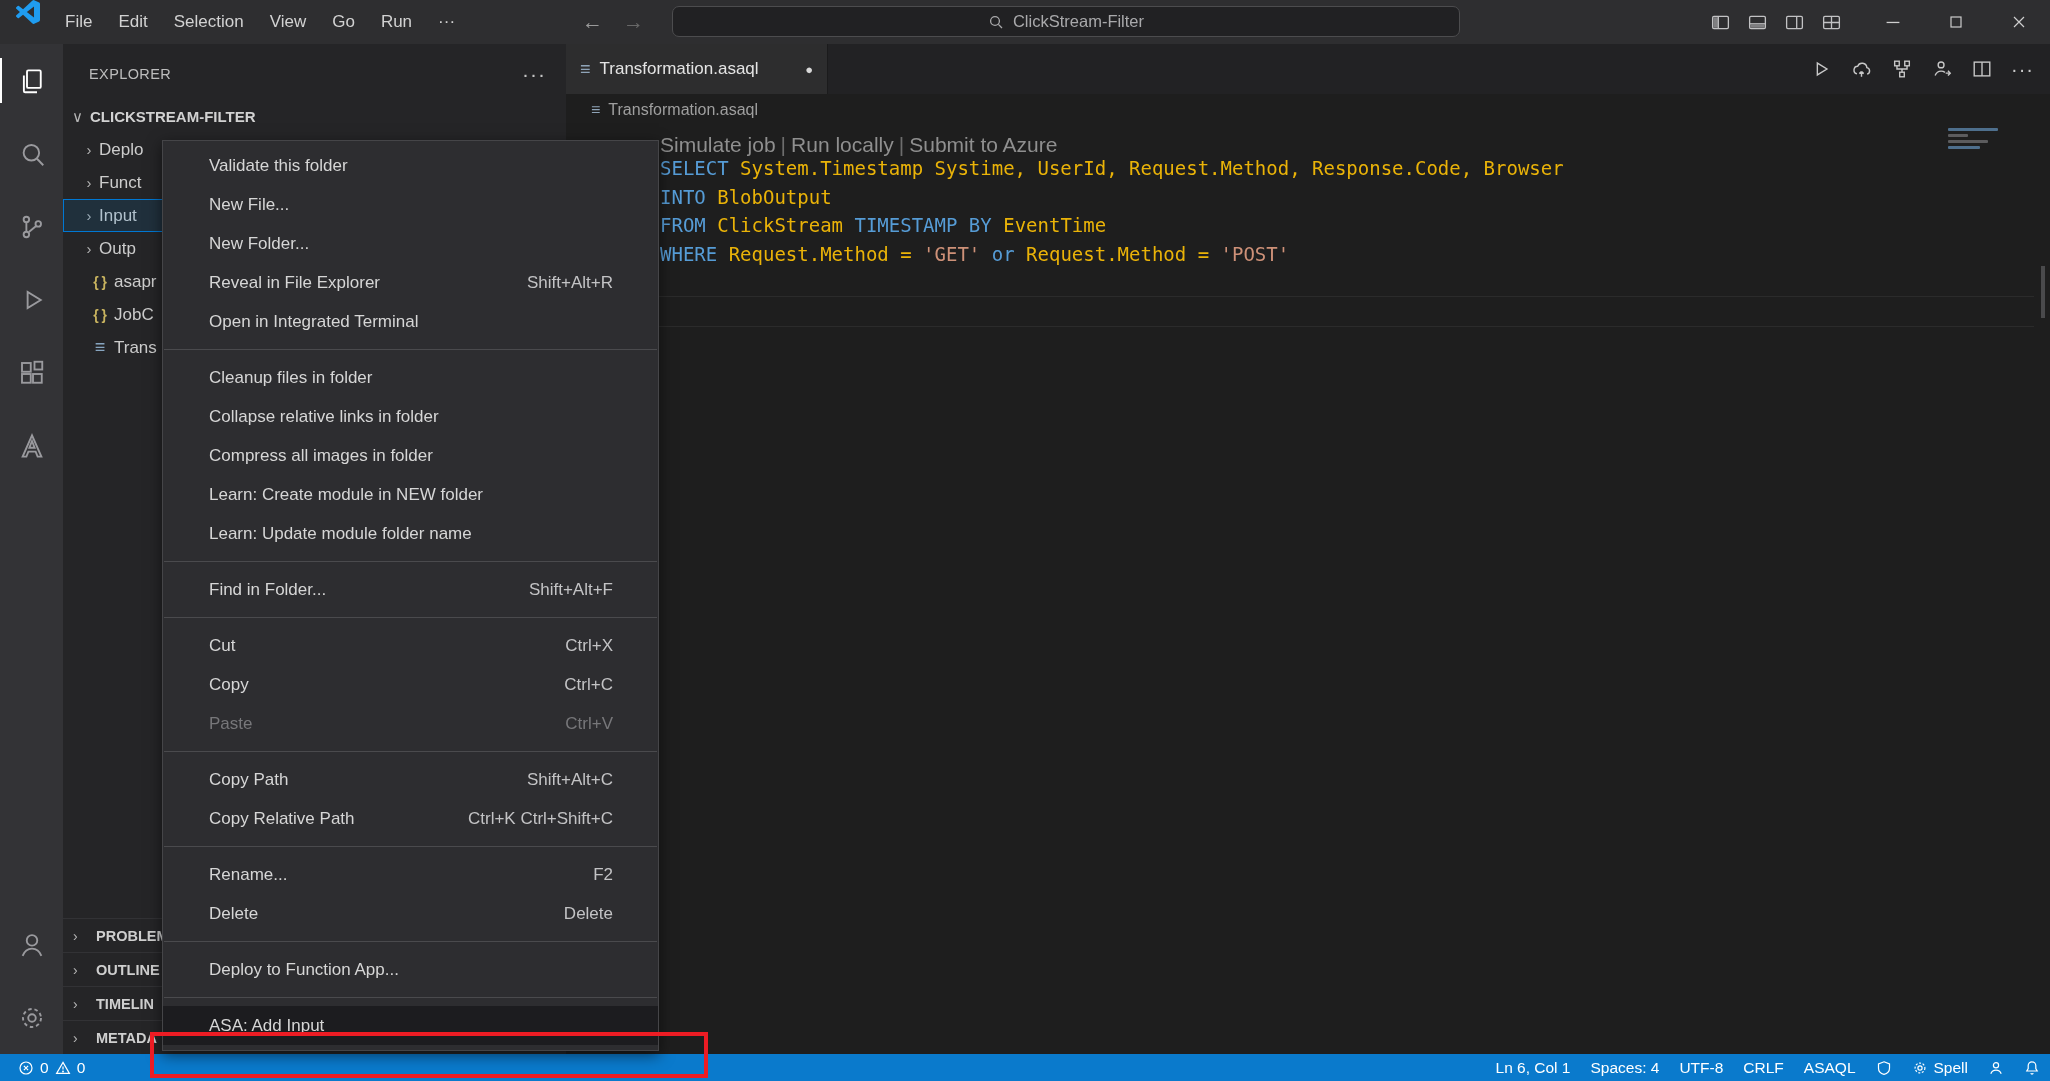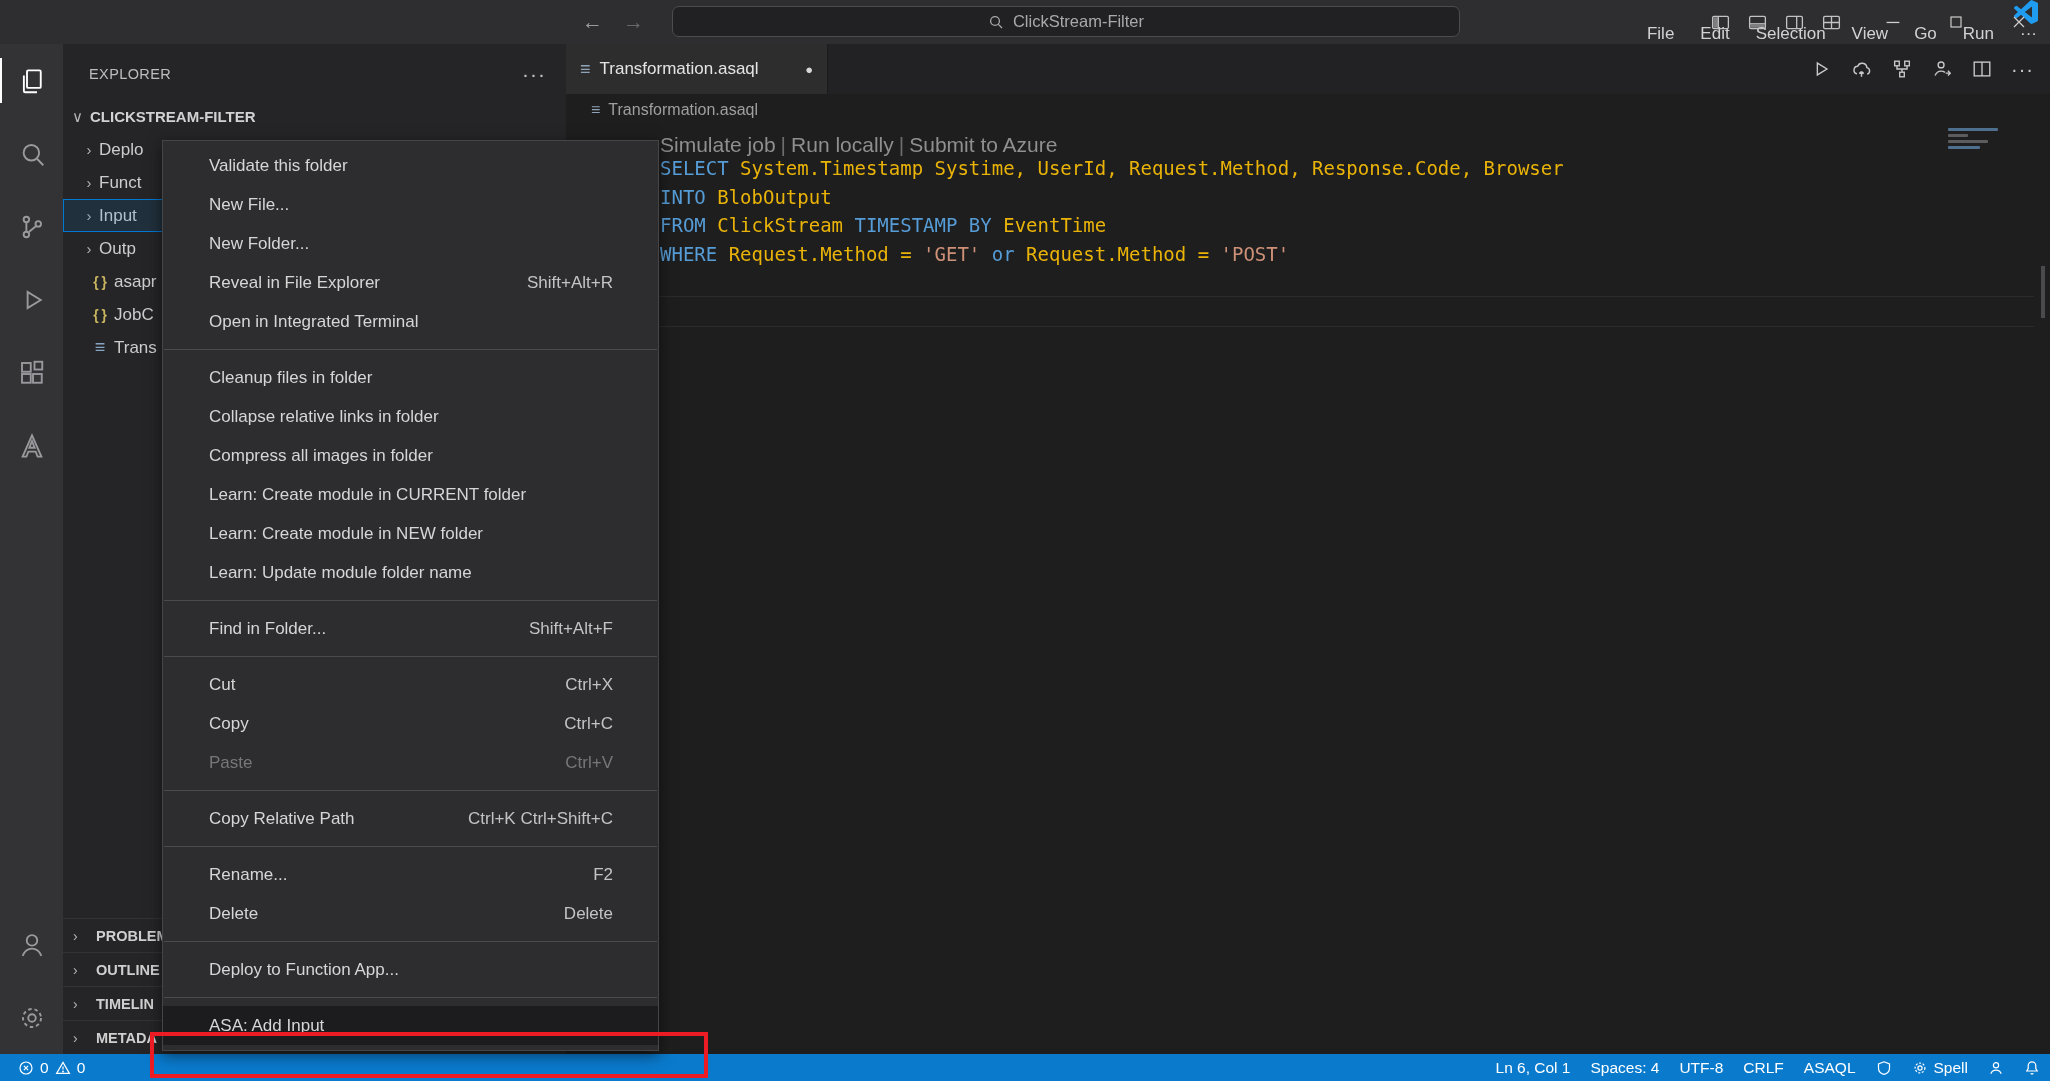--- a/index.html
+++ b/index.html
@@ -1,20 +1,20 @@
 <!DOCTYPE html>
 <html style="--status-bar-blue: #0a7acc; --keyword-blue: #569cd6; --string-orange: #ce9178; --annotation-red: #ed1c24; --selection-blue: #0078d4; --logo-blue: #1f9cf0;"><head>
 <meta charset="utf-8">
 <style>
   html,body{margin:0;padding:0;background:#0b0b0b;}
   .screen{position:relative;width:2050px;height:1081px;overflow:hidden;background:#1e1e1e;
           font-family:"Liberation Sans",sans-serif;color:#cccccc;-webkit-font-smoothing:antialiased;}
 
   
-  .titlebar{position:absolute;top:0;left:0;right:0;height:44px;background:#2e2e30;display:flex;align-items:flex-end;z-index:5;flex-direction:column;}
+  .titlebar{position:absolute;top:0;left:0;right:0;height:44px;background:#2e2e30;display:flex;align-items:flex-start;z-index:5;}
   .logo{margin:0 12px 0 16px;display:flex;align-items:center;}
   .menubar{display:flex;height:100%;align-items:center;}
   .tb-menu{padding:0 13px;font-size:17px;color:#d2d2d2;height:100%;display:flex;align-items:center;cursor:default;}
   .nav-arrows{position:absolute;left:582px;top:0;height:44px;display:flex;gap:20px;align-items:center;font-size:21px;}
   .arrow-back{color:#9a9a9a;} .arrow-fwd{color:#686868;}
   .cmd-center{position:absolute;left:672px;top:6px;width:788px;height:31px;background:#212123;border:1px solid #4c4c4e;
               border-radius:7px;display:flex;align-items:center;justify-content:center;gap:9px;color:#a9a9ab;font-size:16.5px;box-sizing:border-box;}
   .layout-controls{position:absolute;right:208px;top:0;height:44px;display:flex;gap:16px;align-items:center;color:#c2c2c4;}
   .window-controls{position:absolute;right:0;top:0;height:44px;display:flex;}
   .win-btn{width:63px;height:100%;display:flex;align-items:center;justify-content:center;color:#cfcfcf;}
@@ -441,23 +441,20 @@
       <div class="menu-item">
         <span class="menu-label">Cleanup files in folder</span>
       </div>
       <div class="menu-item">
         <span class="menu-label">Collapse relative links in folder</span>
       </div>
       <div class="menu-item">
         <span class="menu-label">Compress all images in folder</span>
       </div>
       <div class="menu-item">
-        <span class="menu-label">Learn: Create module in CURRENT folder</span>
-      </div>
-      <div class="menu-item">
         <span class="menu-label">Learn: Create module in NEW folder</span>
       </div>
       <div class="menu-item">
         <span class="menu-label">Learn: Update module folder name</span>
       </div>
       <div class="menu-sep"></div>
       <div class="menu-item">
         <span class="menu-label">Find in Folder...</span>
         <span class="menu-shortcut">Shift+Alt+F</span>
       </div>
@@ -469,20 +466,24 @@
       <div class="menu-item">
         <span class="menu-label">Copy</span>
         <span class="menu-shortcut">Ctrl+C</span>
       </div>
       <div class="menu-item disabled">
         <span class="menu-label">Paste</span>
         <span class="menu-shortcut">Ctrl+V</span>
       </div>
       <div class="menu-sep"></div>
       <div class="menu-item">
+        <span class="menu-label">Copy Path</span>
+        <span class="menu-shortcut">Shift+Alt+C</span>
+      </div>
+      <div class="menu-item">
         <span class="menu-label">Copy Relative Path</span>
         <span class="menu-shortcut">Ctrl+K Ctrl+Shift+C</span>
       </div>
       <div class="menu-sep"></div>
       <div class="menu-item">
         <span class="menu-label">Rename...</span>
         <span class="menu-shortcut">F2</span>
       </div>
       <div class="menu-item">
         <span class="menu-label">Delete</span>

